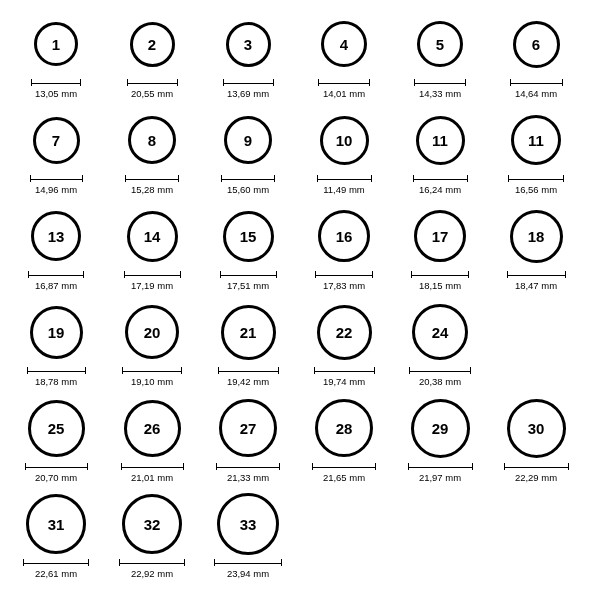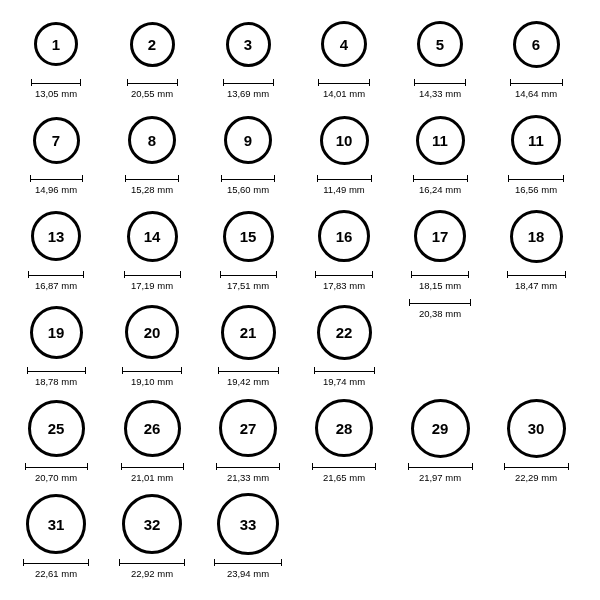--- a/index.html
+++ b/index.html
@@ -337,20 +337,25 @@
           <div class="ring" style="width: 55px; height: 55px;">
             <span class="ring-label">22</span>
           </div>
         </div>
         <div class="dim">
           <div class="dim-bar" style="width: 61px;"></div>
           <div class="dim-text">19,74 mm</div>
         </div>
       </div>
       <div class="cell">
+        <div class="ring-wrap">
+          <div class="ring" style="width: 56px; height: 56px;">
+            <span class="ring-label">24</span>
+          </div>
+        </div>
         <div class="dim">
           <div class="dim-bar" style="width: 62px;"></div>
           <div class="dim-text">20,38 mm</div>
         </div>
       </div>
     </div>
     <div class="row">
       <div class="cell">
         <div class="ring-wrap">
           <div class="ring" style="width: 57px; height: 57px;">

